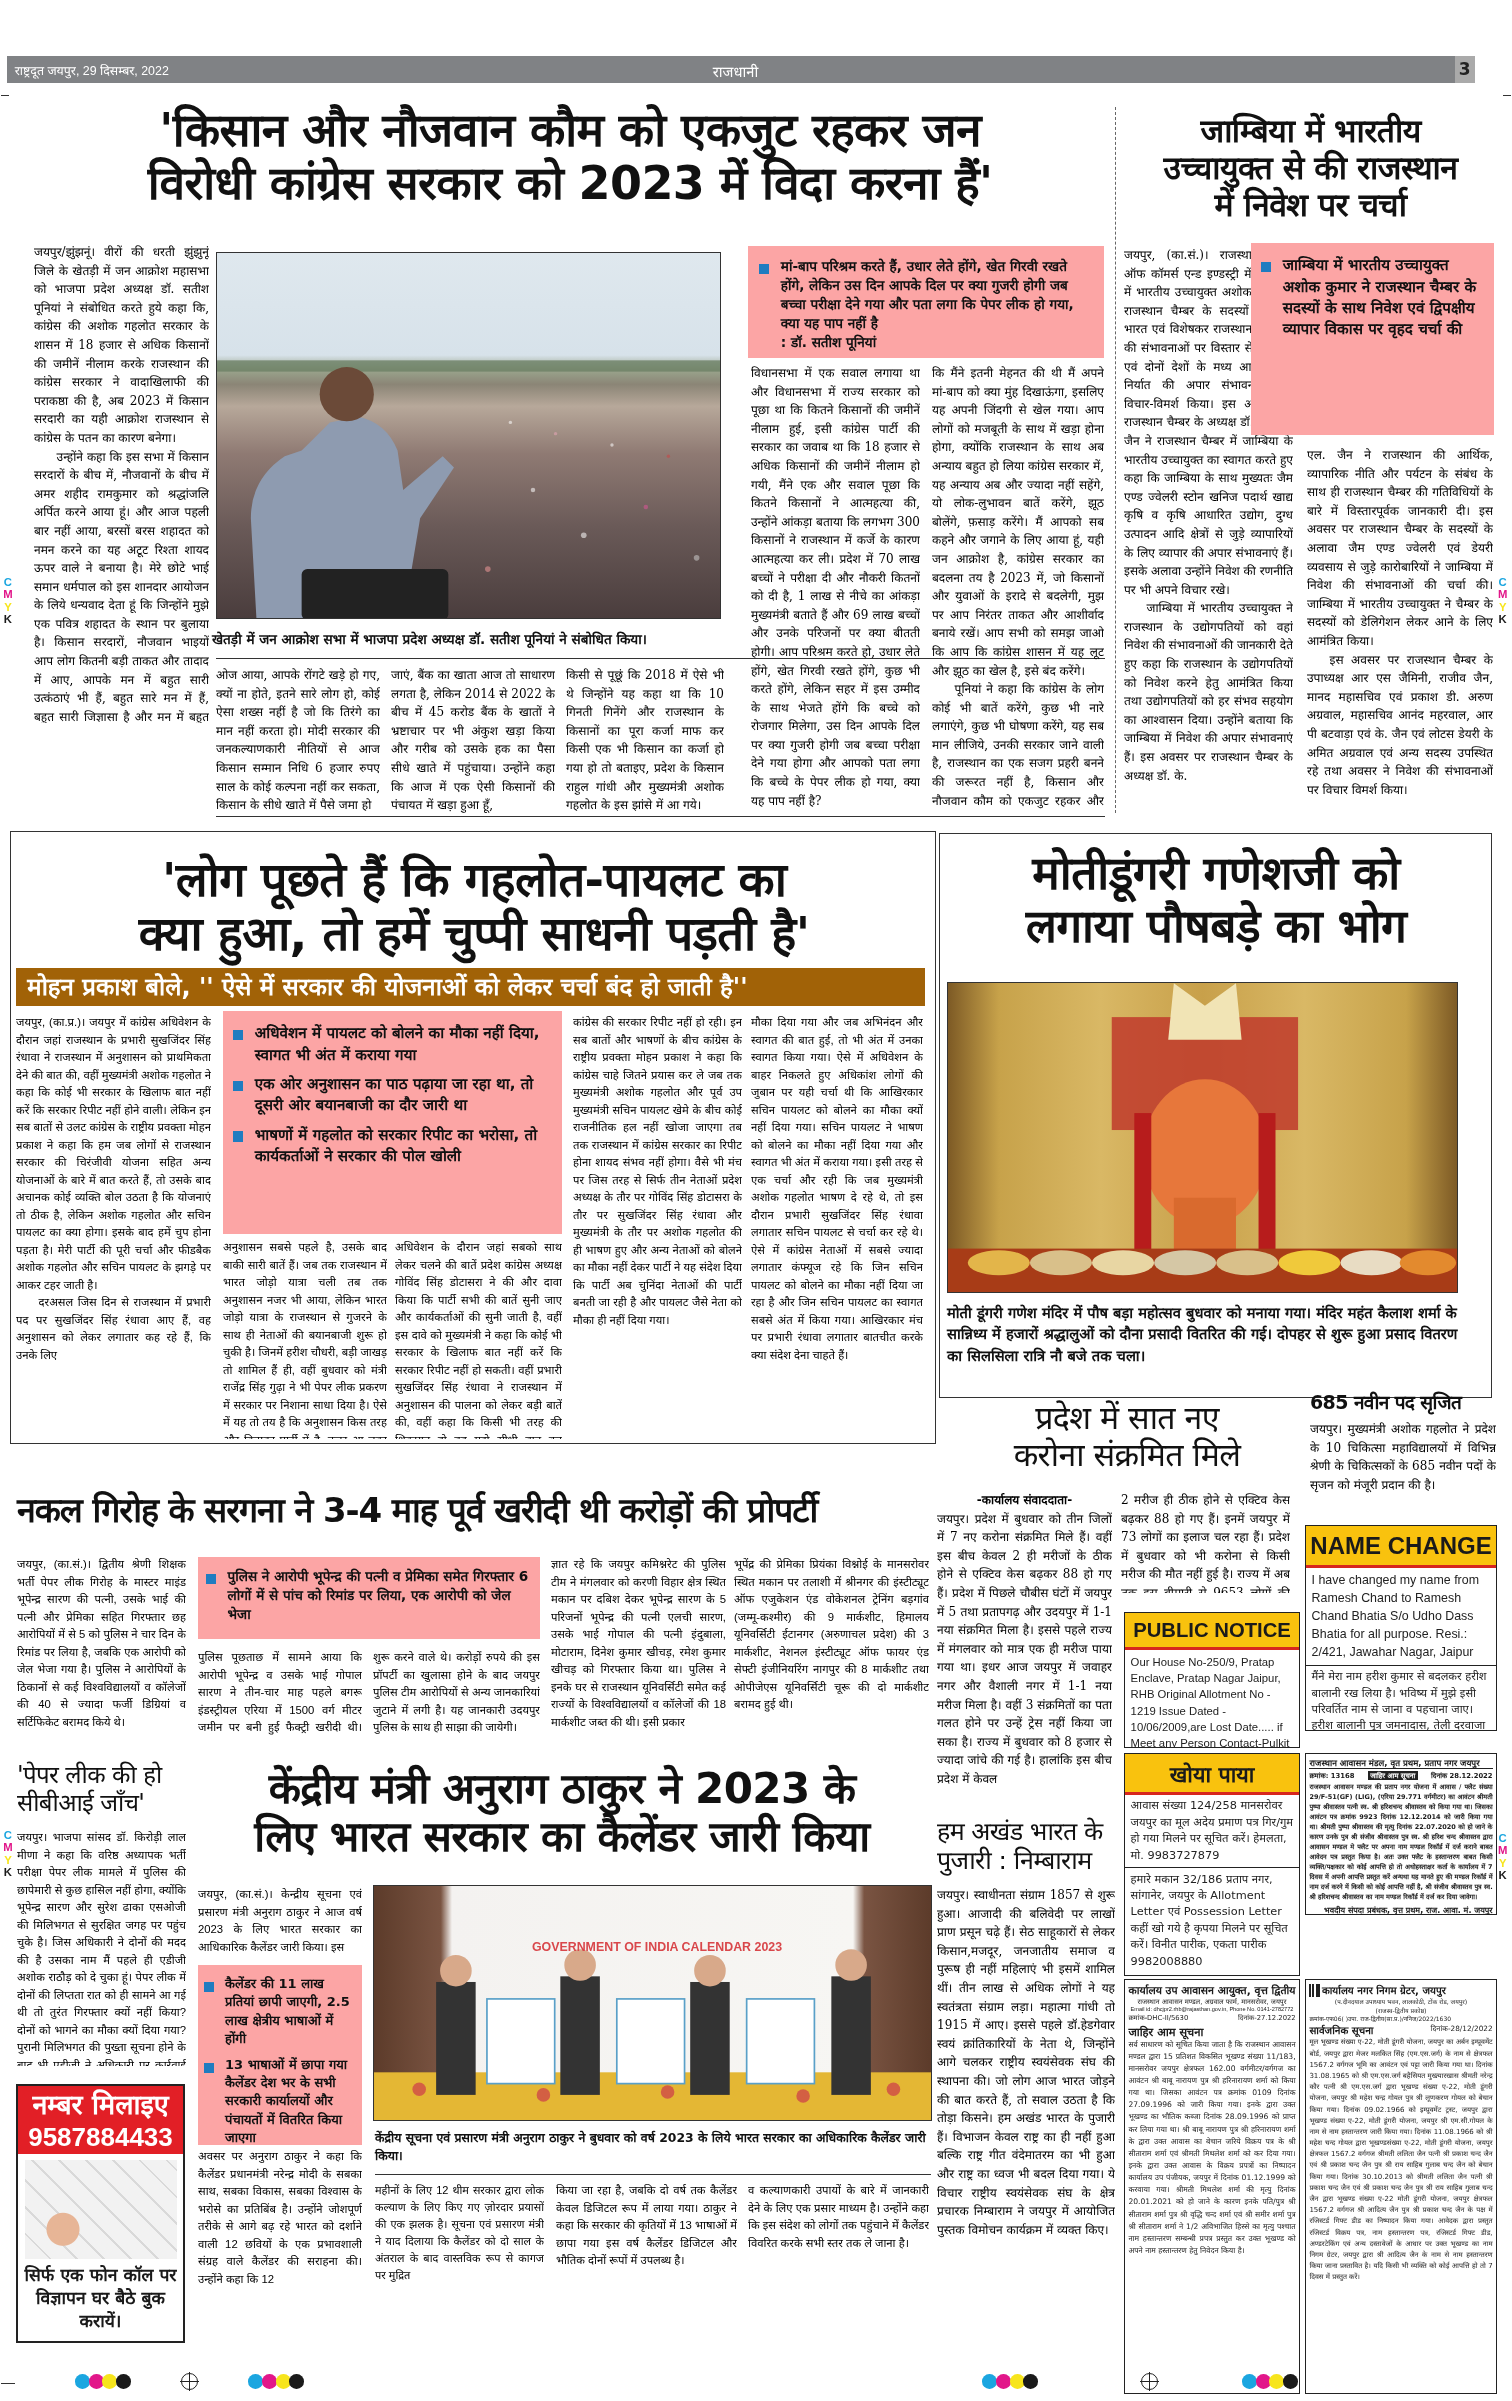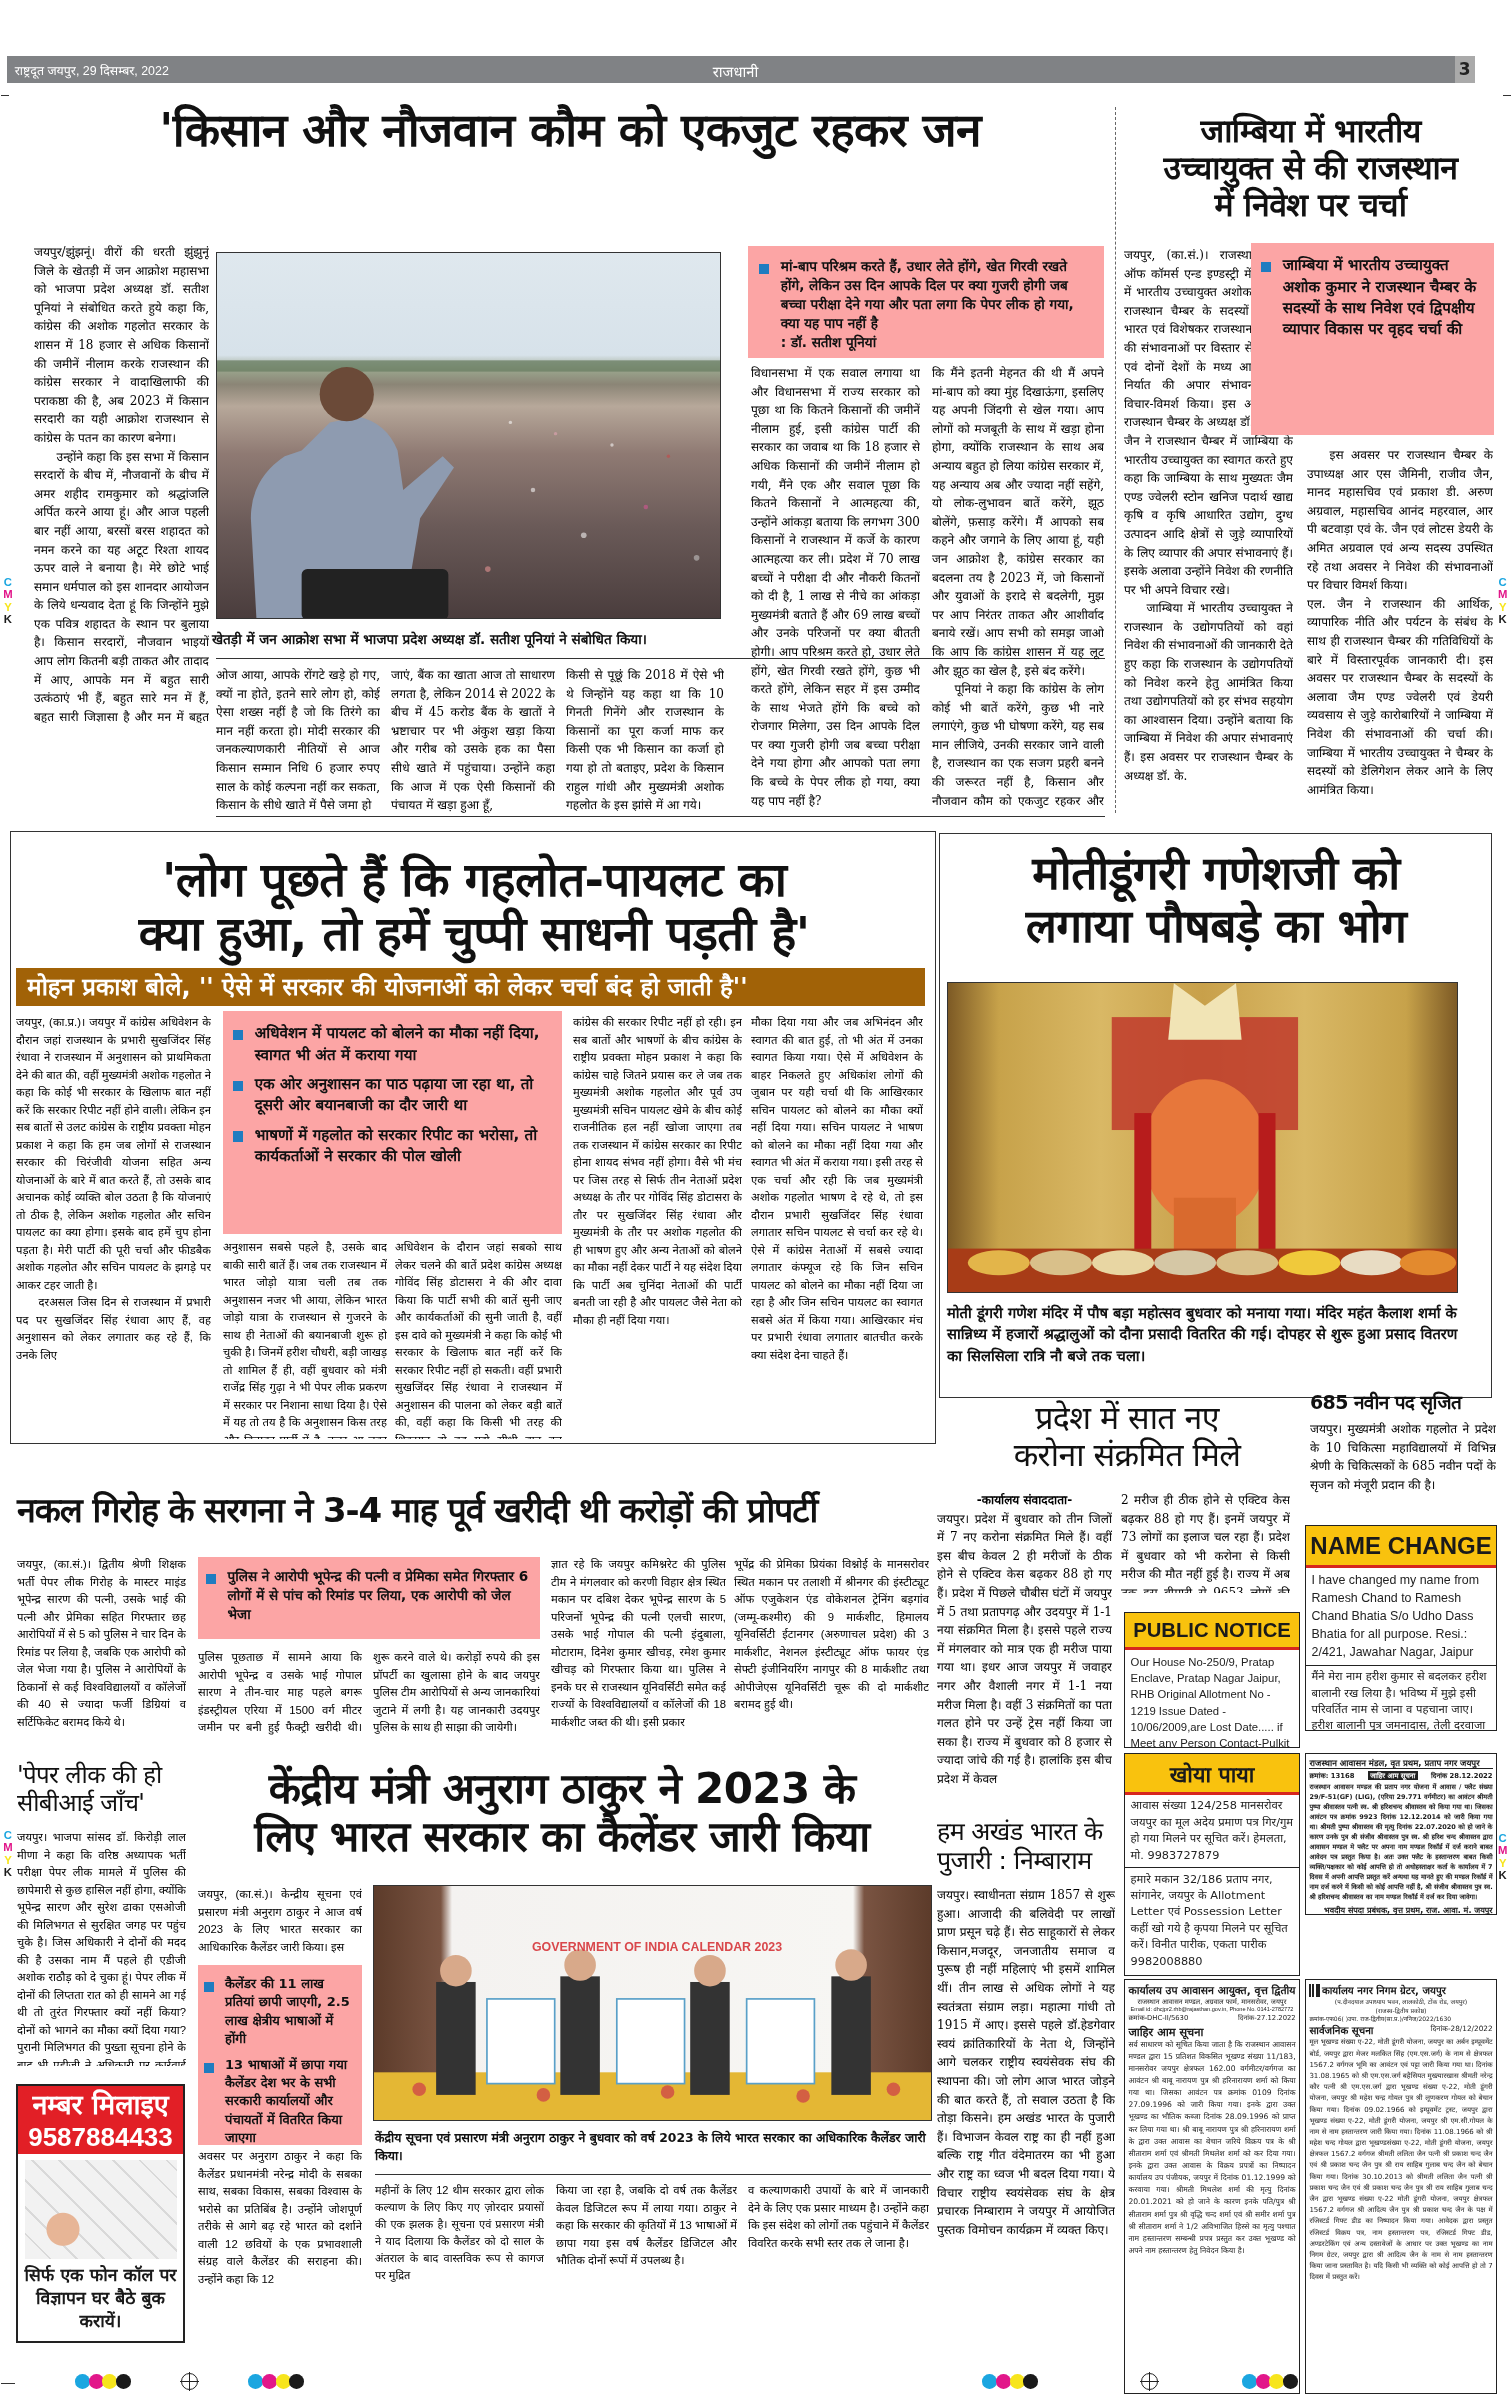--- a/index.html
+++ b/index.html
@@ -37,20 +37,21 @@
 <body>
 
 <div class="abs masthead">
   <span class="date">राष्ट्रदूत जयपुर, 29 दिसम्बर, 2022</span>
   <span class="section">राजधानी</span>
   <span class="page">3</span>
 </div>
 
 <div class="abs headline" style="left:22.6px; top:104px; width:1095px; font-size:46px; text-align:center;">
   <div>'किसान और नौजवान कौम को एकजुट रहकर जन</div>
+  <div>विरोधी कांग्रेस सरकार को 2023 में विदा करना हैं'</div>
 </div>
 
 <div class="col body-text" style="left:34px; top:243px; width:175px; height:480px;">
   <p>जयपुर/झुंझनूं। वीरों की धरती झुंझुनूं जिले के खेतड़ी में जन आक्रोश महासभा को भाजपा प्रदेश अध्यक्ष डॉ. सतीश पूनियां ने संबोधित करते हुये कहा कि, कांग्रेस की अशोक गहलोत सरकार के शासन में 18 हजार से अधिक किसानों की जमीनें नीलाम करके राजस्थान की कांग्रेस सरकार ने वादाखिलाफी की पराकष्ठा की है, अब 2023 में किसान सरदारी का यही आक्रोश राजस्थान से कांग्रेस के पतन का कारण बनेगा।</p>
   <p style="text-indent:22.6px;">उन्होंने कहा कि इस सभा में किसान सरदारों के बीच में, नौजवानों के बीच में अमर शहीद रामकुमार को श्रद्धांजलि अर्पित करने आया हूं। और आज पहली बार नहीं आया, बरसों बरस शहादत को नमन करने का यह अटूट रिश्ता शायद ऊपर वाले ने बनाया है। मेरे छोटे भाई समान धर्मपाल को इस शानदार आयोजन के लिये धन्यवाद देता हूं कि जिन्होंने मुझे एक पवित्र शहादत के स्थान पर बुलाया है। किसान सरदारों, नौजवान भाइयों आप लोग कितनी बड़ी ताकत और तादाद में आए, आपके मन में बहुत सारी उत्कंठाएं भी हैं, बहुत सारे मन में हैं, बहुत सारी जिज्ञासा है और मन में बहुत सारा आक्रोश भी रहा होगा।</p>
 
 </div>
 
 <div class="photo" style="left:216px; top:252px; width:505px; height:367px; background: linear-gradient(180deg,#dfe8ee 0%,#d7e2ea 28%,#9aa58d 32%,#8b8576 36%,#b7a89a 42%,#8f7a73 55%,#6a5a58 75%,#4a3d3d 100%);">
   <svg width="505" height="367" viewBox="0 0 895 650">
@@ -109,22 +110,22 @@
   <p>जयपुर, (का.सं.)। राजस्थान चैम्बर ऑफ कॉमर्स एन्ड इण्डस्ट्री में जाम्बिया में भारतीय उच्चायुक्त अशोक कुमार ने राजस्थान चैम्बर के सदस्यों के साथ भारत एवं विशेषकर राजस्थान में निवेश की संभावनाओं पर विस्तार से चर्चा की एवं दोनों देशों के मध्य आयात और निर्यात की अपार संभावनाओं पर विचार-विमर्श किया। इस अवसर पर राजस्थान चैम्बर के अध्यक्ष डॉ. के. एल. जैन ने राजस्थान चैम्बर में जाम्बिया के भारतीय उच्चायुक्त का स्वागत करते हुए कहा कि जाम्बिया के साथ मुख्यतः जैम एण्ड ज्वेलरी स्टोन खनिज पदार्थ खाद्य कृषि व कृषि आधारित उद्योग, दुग्ध उत्पादन आदि क्षेत्रों से जुड़े व्यापारियों के लिए व्यापार की अपार संभावनाएं हैं। इसके अलावा उन्होंने निवेश की रणनीति पर भी अपने विचार रखे।</p>
   <p style="text-indent:22.6px;">जाम्बिया में भारतीय उच्चायुक्त ने राजस्थान के उद्योगपतियों को वहां निवेश की संभावनाओं की जानकारी देते हुए कहा कि राजस्थान के उद्योगपतियों को निवेश करने हेतु आमंत्रित किया तथा उद्योगपतियों को हर संभव सहयोग का आश्वासन दिया। उन्होंने बताया कि जाम्बिया में निवेश की अपार संभावनाएं हैं। इस अवसर पर राजस्थान चैम्बर के अध्यक्ष डॉ. के.</p>
 </div>
 <div class="abs bluebox" style="left:1251px; top:243px; width:243px; height:192px; padding:12.4px 10.2px;">
   <div class="bullet">
     <span class="sq"></span>
     <div class="bt">जाम्बिया में भारतीय उच्चायुक्त अशोक कुमार ने राजस्थान चैम्बर के सदस्यों के साथ निवेश एवं द्विपक्षीय व्यापार विकास पर वृहद चर्चा की</div>
   </div>
 </div>
 <div class="col body-text" style="left:1307px; top:446px; width:186px; height:367px;">
+  <p>एल. जैन ने राजस्थान की आर्थिक, व्यापारिक नीति और पर्यटन के संबंध के साथ ही राजस्थान चैम्बर की गतिविधियों के बारे में विस्तारपूर्वक जानकारी दी। इस अवसर पर राजस्थान चैम्बर के सदस्यों के अलावा जैम एण्ड ज्वेलरी एवं डेयरी व्यवसाय से जुड़े कारोबारियों ने जाम्बिया में निवेश की संभावनाओं की चर्चा की। जाम्बिया में भारतीय उच्चायुक्त ने चैम्बर के सदस्यों को डेलिगेशन लेकर आने के लिए आमंत्रित किया।</p>
   <p style="text-indent:22.6px;">इस अवसर पर राजस्थान चैम्बर के उपाध्यक्ष आर एस जैमिनी, राजीव जैन, मानद महासचिव एवं प्रकाश डी. अरुण अग्रवाल, महासचिव आनंद महरवाल, आर पी बटवाड़ा एवं के. जैन एवं लोटस डेयरी के अमित अग्रवाल एवं अन्य सदस्य उपस्थित रहे तथा अवसर ने निवेश की संभावनाओं पर विचार विमर्श किया।</p>
-  <p>एल. जैन ने राजस्थान की आर्थिक, व्यापारिक नीति और पर्यटन के संबंध के साथ ही राजस्थान चैम्बर की गतिविधियों के बारे में विस्तारपूर्वक जानकारी दी। इस अवसर पर राजस्थान चैम्बर के सदस्यों के अलावा जैम एण्ड ज्वेलरी एवं डेयरी व्यवसाय से जुड़े कारोबारियों ने जाम्बिया में निवेश की संभावनाओं की चर्चा की। जाम्बिया में भारतीय उच्चायुक्त ने चैम्बर के सदस्यों को डेलिगेशन लेकर आने के लिए आमंत्रित किया।</p>
 </div>
 
 <div class="frame" style="left:10.2px; top:831px; width:926px; height:613px;"></div>
 <div class="abs headline" style="left:22.6px; top:853px; width:903px; font-size:47px; text-align:center;">
   <div>'लोग पूछते हैं कि गहलोत-पायलट का</div>
   <div>क्या हुआ, तो हमें चुप्पी साधनी पड़ती है'</div>
 </div>
 <div class="abs" style="left:16px; top:968px; width:909px; height:38px; background:#a16207; color:#fff; font-weight:bold; font-size:24px; line-height:38px; padding-left:11.3px; white-space:nowrap; overflow:hidden;">
   <span>मोहन प्रकाश बोले, '' ऐसे में सरकार की योजनाओं को लेकर चर्चा बंद हो जाती है''</span>
 </div>

